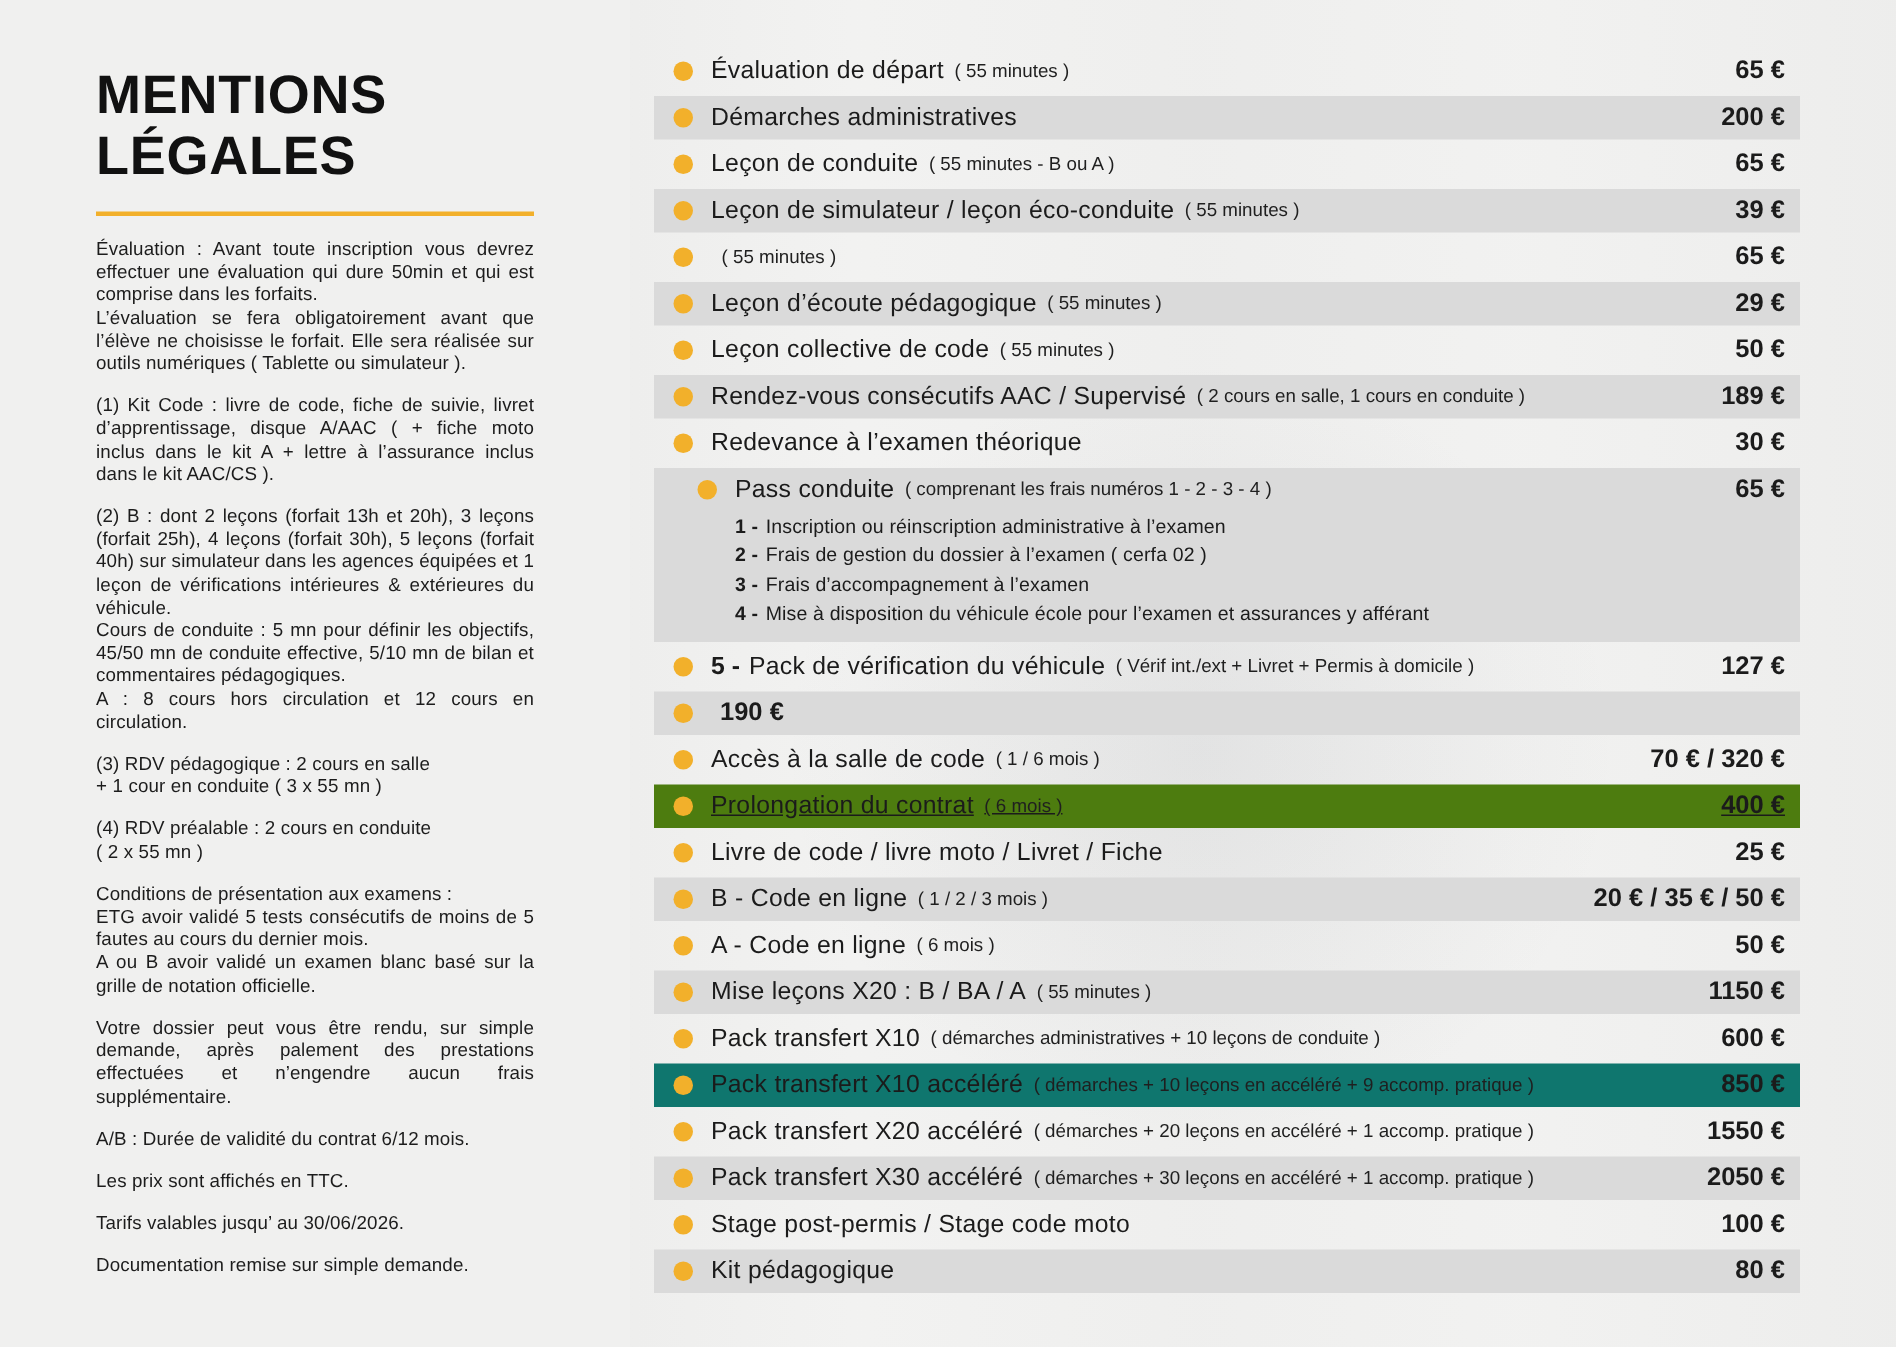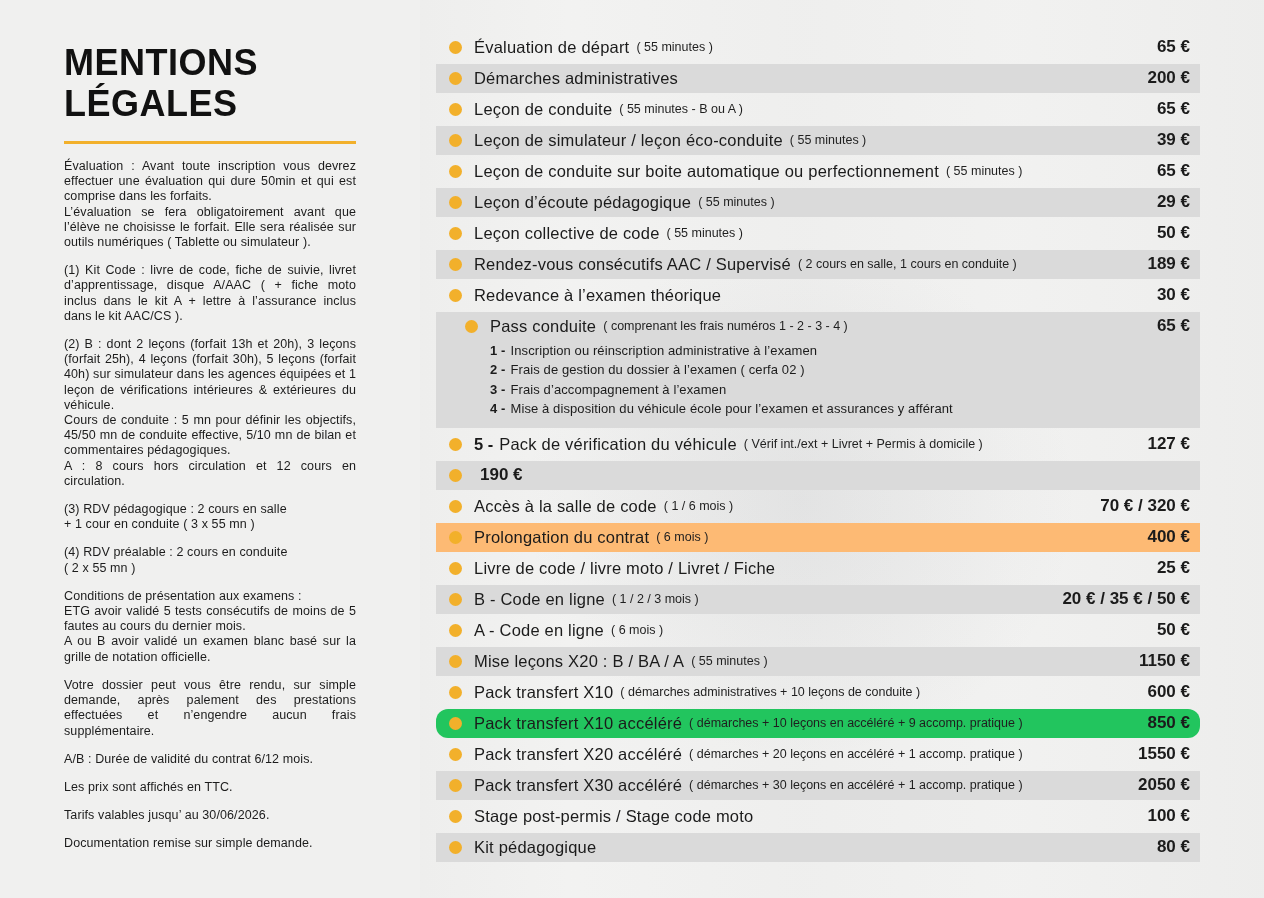--- a/index.html
+++ b/index.html
@@ -143,21 +143,20 @@
             <span class="item-label">Leçon de simulateur / leçon éco-conduite</span>
             <span class="item-detail">( 55 minutes )</span>
           </span>
           <span class="price">39 €</span>
         </div>
       </div>
       <div class="price-row">
         <div class="row-main">
           <span class="bullet" style="background: rgb(242, 176, 43);"></span>
           <span class="label-wrap">
-            <span class="item-label">Leçon de conduite sur boite automatique ou perfectionnement</span>
             <span class="item-detail">( 55 minutes )</span>
           </span>
           <span class="price">65 €</span>
         </div>
       </div>
       <div class="price-row shaded" style="background: rgb(218, 218, 218);">
         <div class="row-main">
           <span class="bullet" style="background: rgb(242, 176, 43);"></span>
           <span class="label-wrap">
             <span class="item-label">Leçon d’écoute pédagogique</span>
@@ -231,21 +230,21 @@
       <div class="price-row">
         <div class="row-main">
           <span class="bullet" style="background: rgb(242, 176, 43);"></span>
           <span class="label-wrap">
             <span class="item-label">Accès à la salle de code</span>
             <span class="item-detail">( 1 / 6 mois )</span>
           </span>
           <span class="price">70 € / 320 €</span>
         </div>
       </div>
-      <div class="price-row shaded" style="background: #fdba74;">
+      <div class="price-row shaded" style="background: #4d7c0f; text-decoration: underline;">
         <div class="row-main">
           <span class="bullet" style="background: rgb(242, 176, 43);"></span>
           <span class="label-wrap">
             <span class="item-label">Prolongation du contrat</span>
             <span class="item-detail">( 6 mois )</span>
           </span>
           <span class="price">400 €</span>
         </div>
       </div>
       <div class="price-row">
@@ -290,21 +289,21 @@
       <div class="price-row">
         <div class="row-main">
           <span class="bullet" style="background: rgb(242, 176, 43);"></span>
           <span class="label-wrap">
             <span class="item-label">Pack transfert X10</span>
             <span class="item-detail">( démarches administratives + 10 leçons de conduite )</span>
           </span>
           <span class="price">600 €</span>
         </div>
       </div>
-      <div class="price-row shaded" style="background: #22c55e; border-radius: 12px;">
+      <div class="price-row shaded" style="background: #0f766e;">
         <div class="row-main">
           <span class="bullet" style="background: rgb(242, 176, 43);"></span>
           <span class="label-wrap">
             <span class="item-label">Pack transfert X10 accéléré</span>
             <span class="item-detail">( démarches + 10 leçons en accéléré + 9 accomp. pratique )</span>
           </span>
           <span class="price">850 €</span>
         </div>
       </div>
       <div class="price-row">

